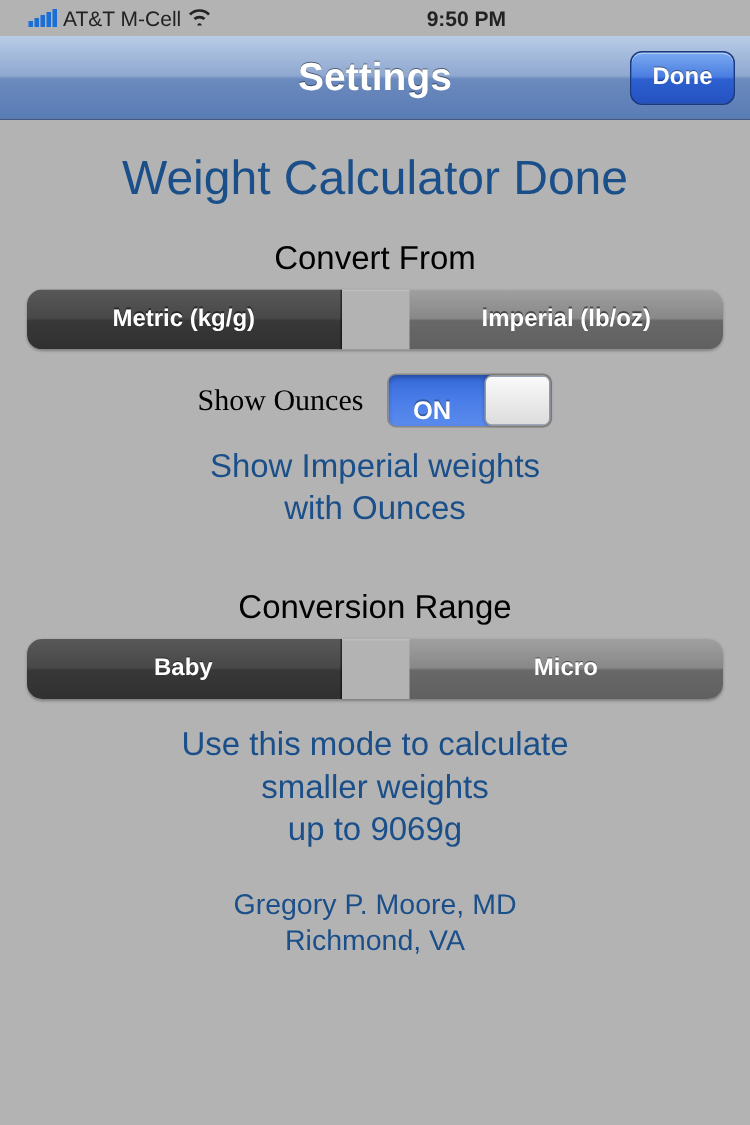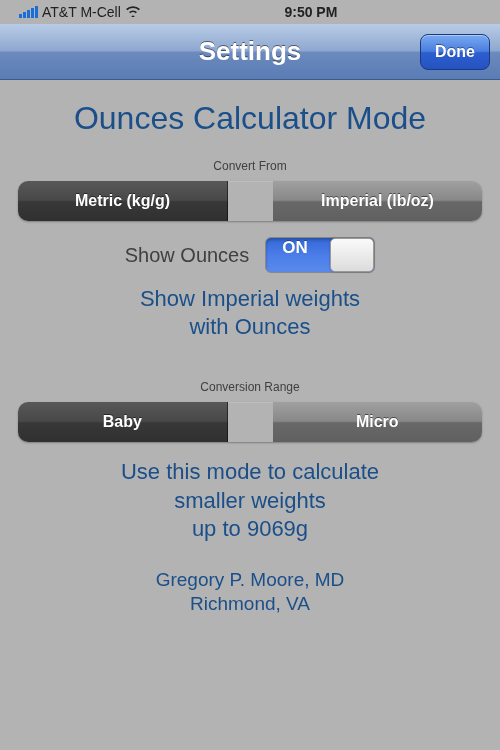--- a/index.html
+++ b/index.html
@@ -73,22 +73,22 @@
     }
 
     .content { padding: 20px 18px; text-align: center; }
     .page-title {
       color: #1a4f8a;
       font-size: 32px;
       font-weight: 400;
       margin-bottom: 22px;
     }
     .section-label {
-      color: #404040;
-      font-size: 12px;
+      color: #000000;
+      font-size: 22px;
       margin-bottom: 8px;
     }
     .segmented {
       display: flex;
       width: 100%;
       border-radius: 10px;
       overflow: hidden;
       box-shadow: 0 1px 2px rgba(0,0,0,0.3), inset 0 1px 0 rgba(255,255,255,0.15);
       margin-bottom: 16px;
     }
@@ -111,30 +111,30 @@
     }
     .seg.three { flex: 1 1 33.33%; }
 
     .toggle-row {
       display: flex;
       align-items: center;
       justify-content: center;
       gap: 16px;
       margin-bottom: 12px;
     }
-    .toggle-label { color: #404040; font-size: 20px; }
+    .toggle-label { color: #000000; font-size: 20px; font-family: Liberation Serif, serif; }
     .toggle {
       width: 110px;
       height: 36px;
       border-radius: 6px;
       background: linear-gradient(to bottom, #3468d8 0%, #4a7de8 50%, #5a8aec 100%);
       border: 1px solid #888;
       position: relative;
       display: flex;
-      align-items: flex-start;
+      align-items: flex-end;
       box-shadow: inset 0 2px 3px rgba(0,0,0,0.25);
     }
     .toggle-text {
       color: #fff;
       font-weight: 700;
       font-size: 17px;
       margin-left: 16px;
       text-shadow: 0 -1px 0 rgba(0,0,0,0.3);
     }
     .toggle-knob {
@@ -189,21 +189,21 @@
   </div>
   <div class="status-center">9:50 PM</div>
 </div>
 
 <div class="nav-bar">
   <div class="nav-title">Settings</div>
   <button class="done-btn">Done</button>
 </div>
 
 <div class="content">
-  <div class="page-title">Ounces Calculator Mode</div>
+  <div class="page-title">Weight Calculator Done</div>
 
   <div class="section-label">Convert From</div>
   <div class="segmented">
     <div class="seg active">Metric (kg/g)</div>
     <div class="seg">Imperial (lb/oz)</div>
   </div>
 
   <div class="toggle-row">
     <span class="toggle-label">Show Ounces</span>
     <div class="toggle">

